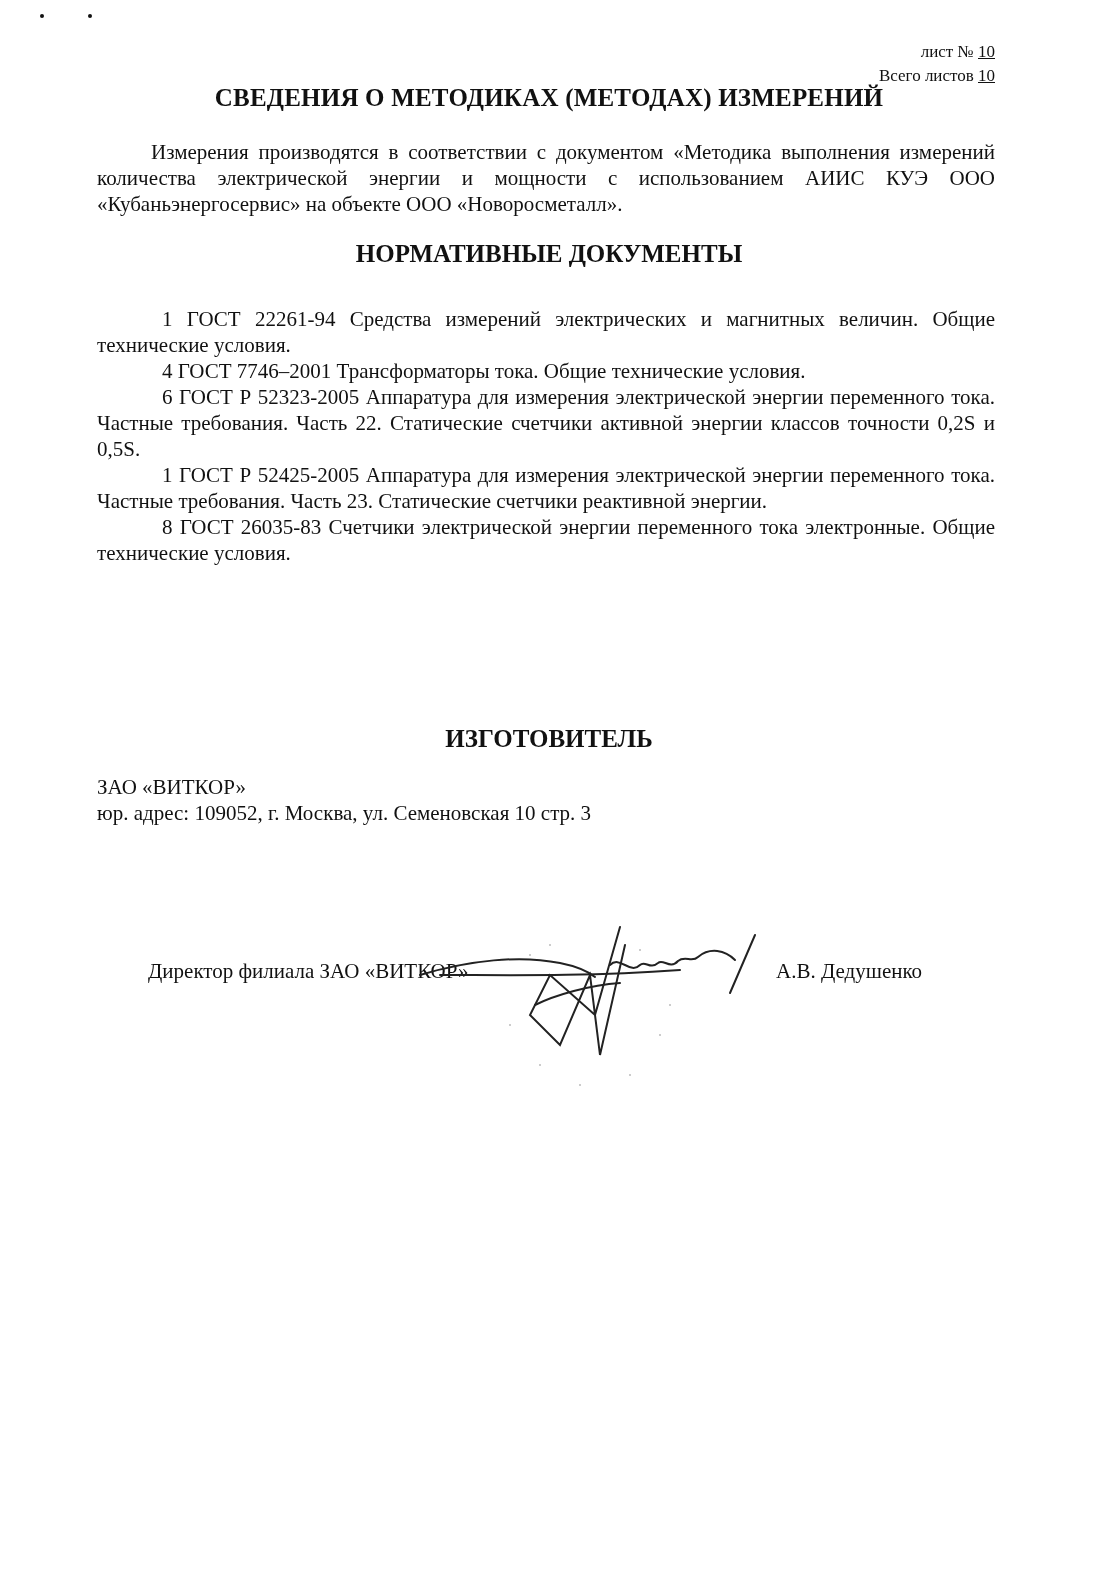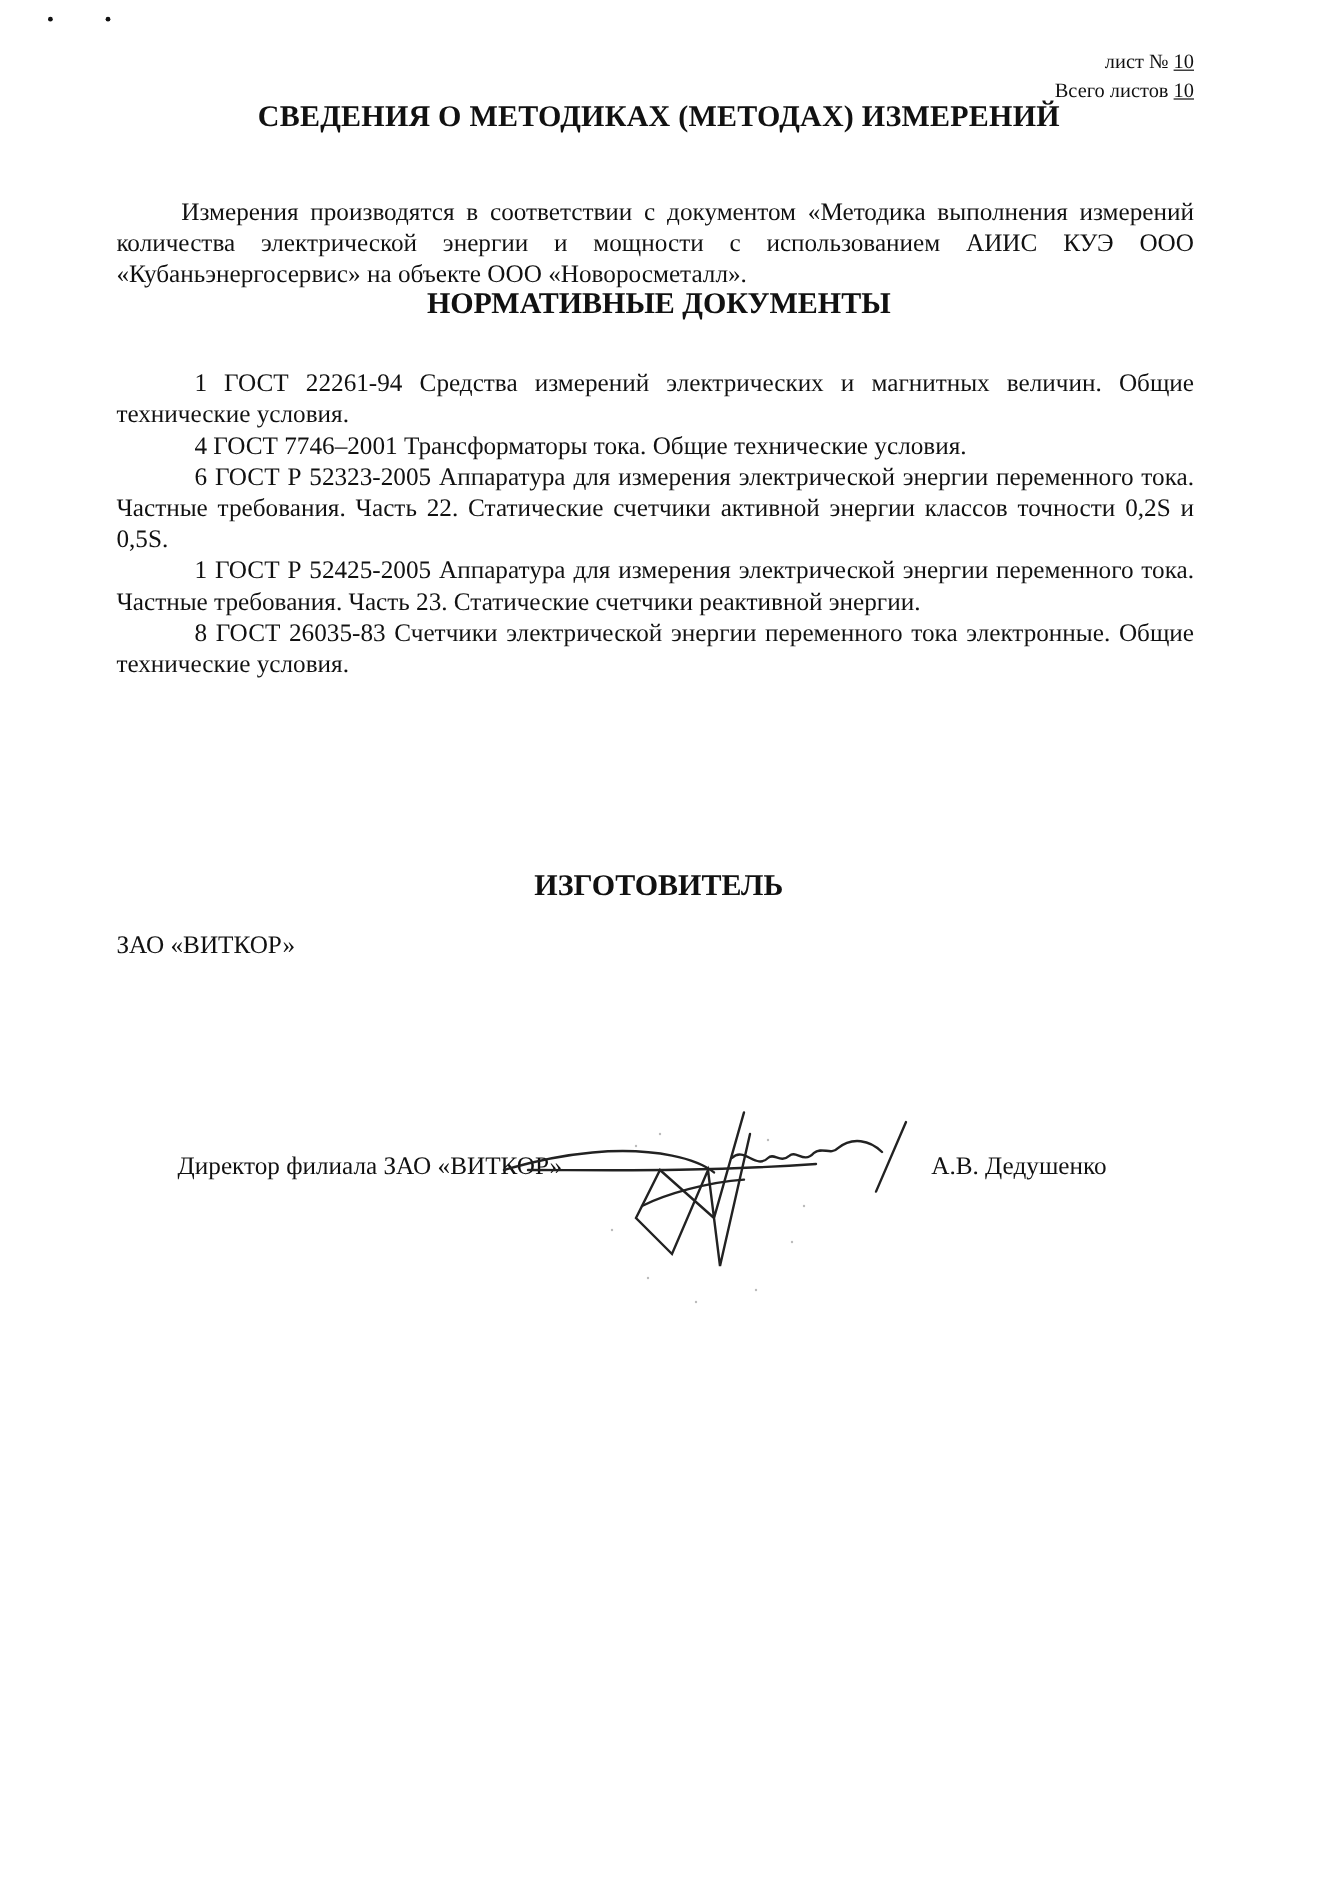--- a/index.html
+++ b/index.html
@@ -44,21 +44,21 @@
     .t2 { top: 240px; }
     .t3 { top: 725px; }
     .para {
       position: absolute;
       left: 97px;
       width: 898px;
       font-size: 21px;
       line-height: 26px;
       text-align: justify;
     }
-    .intro { top: 139px; margin-top: 24px; }
+    .intro { top: 139px; }
     .intro .first { text-indent: 54px; }
     .norms { top: 306px; }
     .norm {
       text-indent: 65px;
       text-align: justify;
       text-align-last: left;
     }
     .maker {
       position: absolute;
       left: 97px;
@@ -112,20 +112,21 @@
   <div class="norm">4 ГОСТ 7746–2001 Трансформаторы тока. Общие технические условия.</div>
   <div class="norm">6 ГОСТ Р 52323-2005 Аппаратура для измерения электрической энергии переменного тока. Частные требования. Часть 22. Статические счетчики активной энергии классов точности 0,2S и 0,5S.</div>
   <div class="norm">1 ГОСТ Р 52425-2005 Аппаратура для измерения электрической энергии переменного тока. Частные требования. Часть 23. Статические счетчики реактивной энергии.</div>
   <div class="norm">8 ГОСТ 26035-83 Счетчики электрической энергии переменного тока электронные. Общие технические условия.</div>
 </div>
 
 <div class="title t3">ИЗГОТОВИТЕЛЬ</div>
 
 <div class="maker">
   <div>ЗАО «ВИТКОР»</div>
+  <div>юр. адрес: 109052, г. Москва, ул. Семеновская 10 стр. 3</div>
 </div>
 
 <div class="sign-row sign-left">Директор филиала ЗАО «ВИТКОР»</div>
 <div class="sign-row sign-right">А.В. Дедушенко</div>
 
 <svg class="signature" viewBox="0 0 400 200" xmlns="http://www.w3.org/2000/svg">
   <g fill="none" stroke="#222" stroke-width="2" stroke-linecap="round">
     <path d="M40 60 C90 45, 140 40, 180 48 C200 52, 210 58, 215 62"></path>
     <path d="M60 60 C120 60, 200 62, 300 55"></path>
     <path d="M240 12 L215 100 L170 60 L150 100 L180 130 L210 60 L220 140 L245 30"></path>

